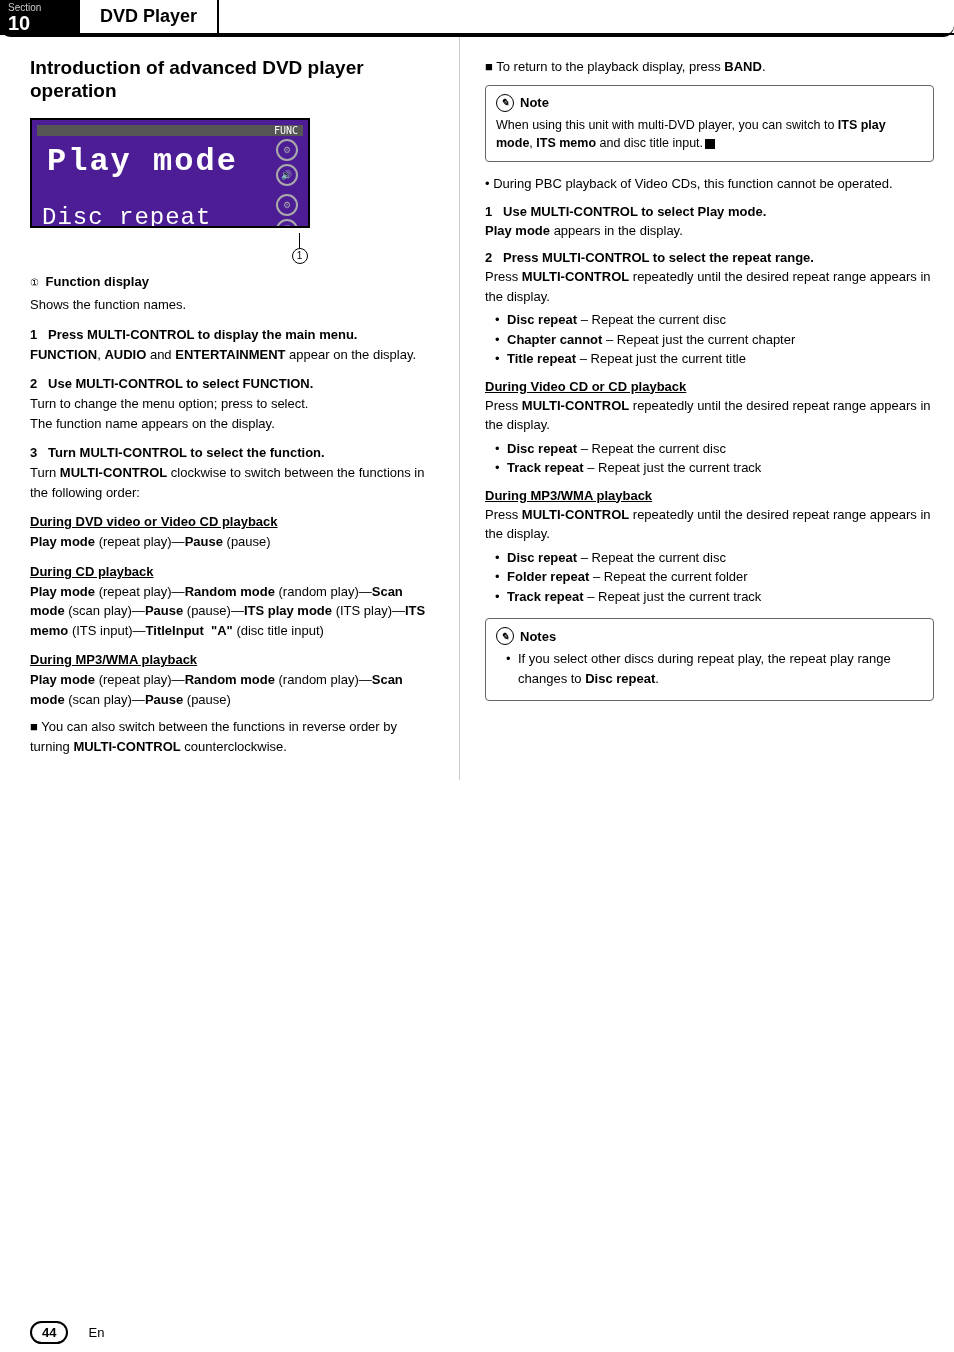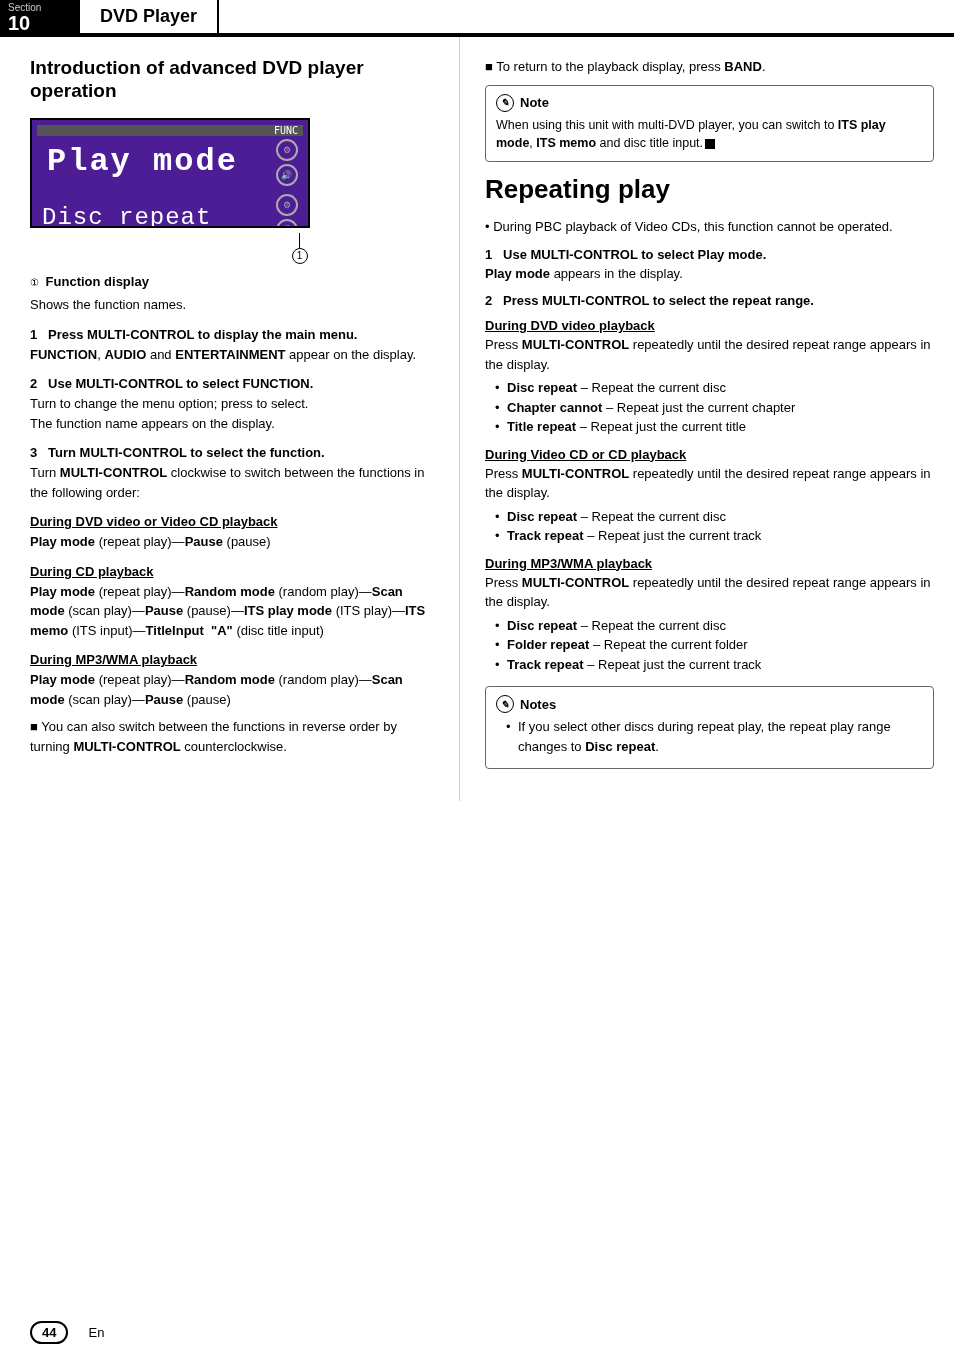--- a/index.html
+++ b/index.html
@@ -16,20 +16,21 @@
       min-height: 1352px;
       padding: 0;
       position: relative;
     }
     
     .header {
       display: flex;
       align-items: stretch;
       border-bottom: 2px solid #000;
       margin-bottom: 0;
+      border-radius: 11px;
     }
     .section-box {
       background: #000;
       color: #fff;
       font-size: 11px;
       padding: 2px 8px 2px 8px;
       display: flex;
       flex-direction: column;
       justify-content: flex-start;
       min-width: 80px;
@@ -409,38 +410,36 @@
       <div class="note-box">
         <div class="note-header">
           <div class="note-icon">✎</div>
           <span>Note</span>
         </div>
         <p class="note-text">
           When using this unit with multi-DVD player, you can switch to <strong>ITS play mode</strong>, <strong>ITS memo</strong> and disc title input.<span class="stop-symbol"></span>
         </p>
       </div>
 
-      <h2 class="right-heading">Repeating play</h2>
 
       <p class="body-text">
         • During PBC playback of Video CDs, this function cannot be operated.
       </p>
 
       <p class="sub-step-heading">
         1&nbsp;&nbsp;&nbsp;Use MULTI-CONTROL to select Play mode.
       </p>
       <p class="body-text">
         <strong>Play mode</strong> appears in the display.
       </p>
 
       <p class="sub-step-heading">
         2&nbsp;&nbsp;&nbsp;Press MULTI-CONTROL to select the repeat range.
       </p>
 
-      <p class="sub-step-heading-underline">During DVD video playback</p>
       <p class="body-text">Press <strong>MULTI-CONTROL</strong> repeatedly until the desired repeat range appears in the display.</p>
       <ul class="bullet-list">
         <li><strong>Disc repeat</strong> – Repeat the current disc</li>
         <li><strong>Chapter cannot</strong> – Repeat just the current chapter</li>
         <li><strong>Title repeat</strong> – Repeat just the current title</li>
       </ul>
 
       <p class="sub-step-heading-underline">During Video CD or CD playback</p>
       <p class="body-text">Press <strong>MULTI-CONTROL</strong> repeatedly until the desired repeat range appears in the display.</p>
       <ul class="bullet-list">

